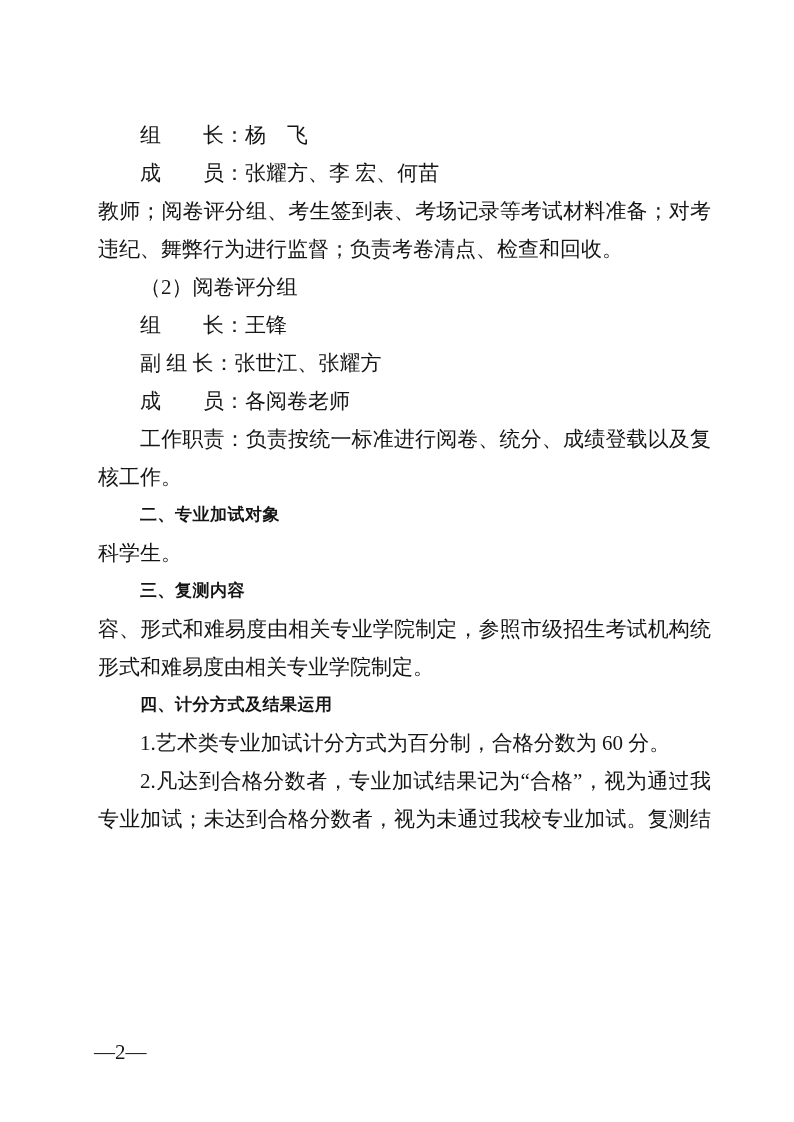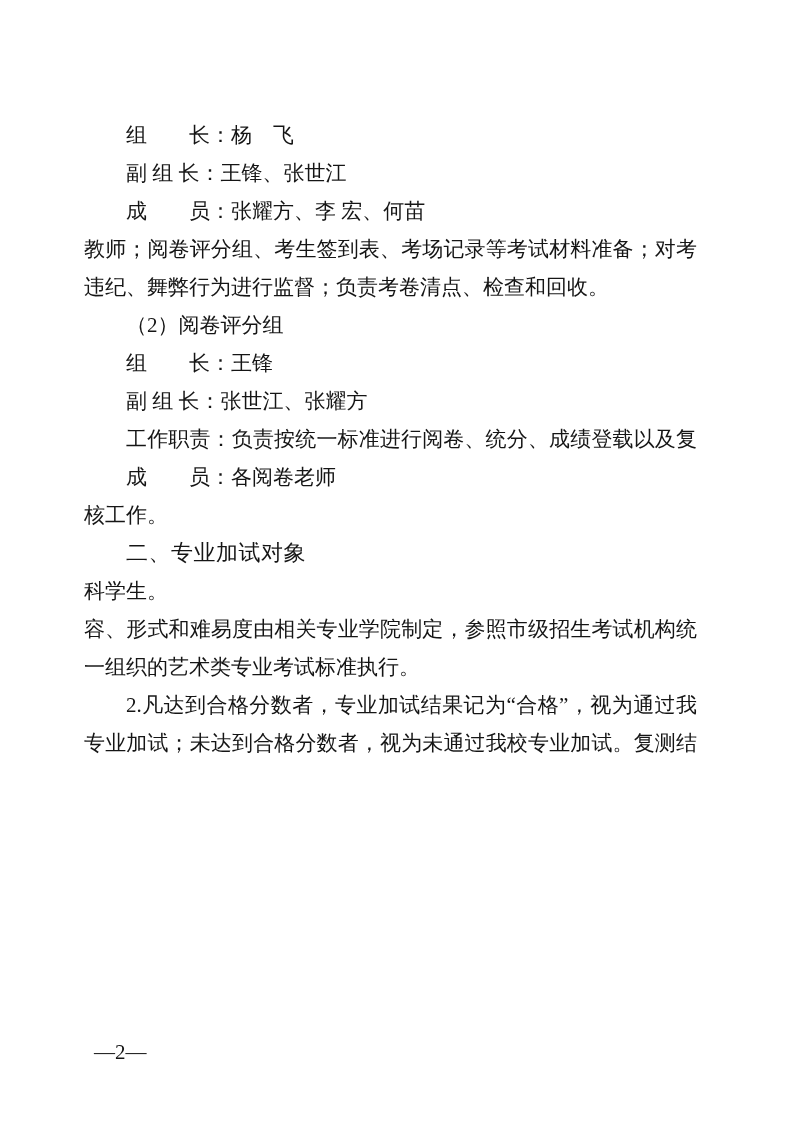--- a/index.html
+++ b/index.html
@@ -10,21 +10,21 @@
   .page {
     position: relative;
     width: 794px;
     height: 1122px;
     background: #ffffff;
     overflow: hidden;
     color: #151515;
   }
   .content {
     position: absolute;
-    left: 84px;
+    left: 98px;
     top: 116px;
     width: 613px;
   }
   .line {
     height: 38px;
     line-height: 38px;
     font-size: 21px;
     font-family: "Liberation Serif", "DejaVu Serif", serif;
     white-space: pre-wrap;
     overflow: hidden;
@@ -32,51 +32,53 @@
   }
   .line.justify {
     text-align: justify;
     text-align-last: justify;
   }
   .line.indent {
     text-indent: 42px;
   }
   .line.heading {
     font-family: "Liberation Sans", "DejaVu Sans", sans-serif;
-    font-weight: normal;
-    font-size: 22px;
+    font-weight: bold;
+    font-size: 17px;
     letter-spacing: 0.5px;
   }
   .footer {
     position: absolute;
     left: 94px;
     top: 1040px;
     font-size: 21px;
     line-height: 24px;
     font-family: "Liberation Serif", "DejaVu Serif", serif;
     color: #151515;
   }
 </style>
 </head>
 <body>
 
 <div class="page">
   <div class="content" id="document-content">
       <div class="line indent">组　　长：杨　飞</div>
-      <div class="line indent">副 组 长：王锋、张世江</div>
       <div class="line indent">成　　员：张耀方、李 宏、何苗</div>
       <div class="line justify">教师；阅卷评分组、考生签到表、考场记录等考试材料准备；对考试</div>
       <div class="line">违纪、舞弊行为进行监督；负责考卷清点、检查和回收。</div>
       <div class="line indent">（2）阅卷评分组</div>
       <div class="line indent">组　　长：王锋</div>
       <div class="line indent">副 组 长：张世江、张耀方</div>
+      <div class="line indent">成　　员：各阅卷老师</div>
       <div class="line indent justify">工作职责：负责按统一标准进行阅卷、统分、成绩登载以及复</div>
-      <div class="line indent">成　　员：各阅卷老师</div>
       <div class="line">核工作。</div>
       <div class="line heading indent">二、专业加试对象</div>
       <div class="line">科学生。</div>
+      <div class="line heading indent">三、复测内容</div>
       <div class="line justify">容、形式和难易度由相关专业学院制定，参照市级招生考试机构统</div>
-      <div class="line">一组织的艺术类专业考试标准执行。</div>
+      <div class="line">形式和难易度由相关专业学院制定。</div>
+      <div class="line heading indent">四、计分方式及结果运用</div>
+      <div class="line indent">1.艺术类专业加试计分方式为百分制，合格分数为 60 分。</div>
       <div class="line indent justify">2.凡达到合格分数者，专业加试结果记为“合格”，视为通过我校</div>
       <div class="line justify">专业加试；未达到合格分数者，视为未通过我校专业加试。复测结</div>
     </div>
   <div class="footer">—2—</div>
 </div>
 
 </body></html>

